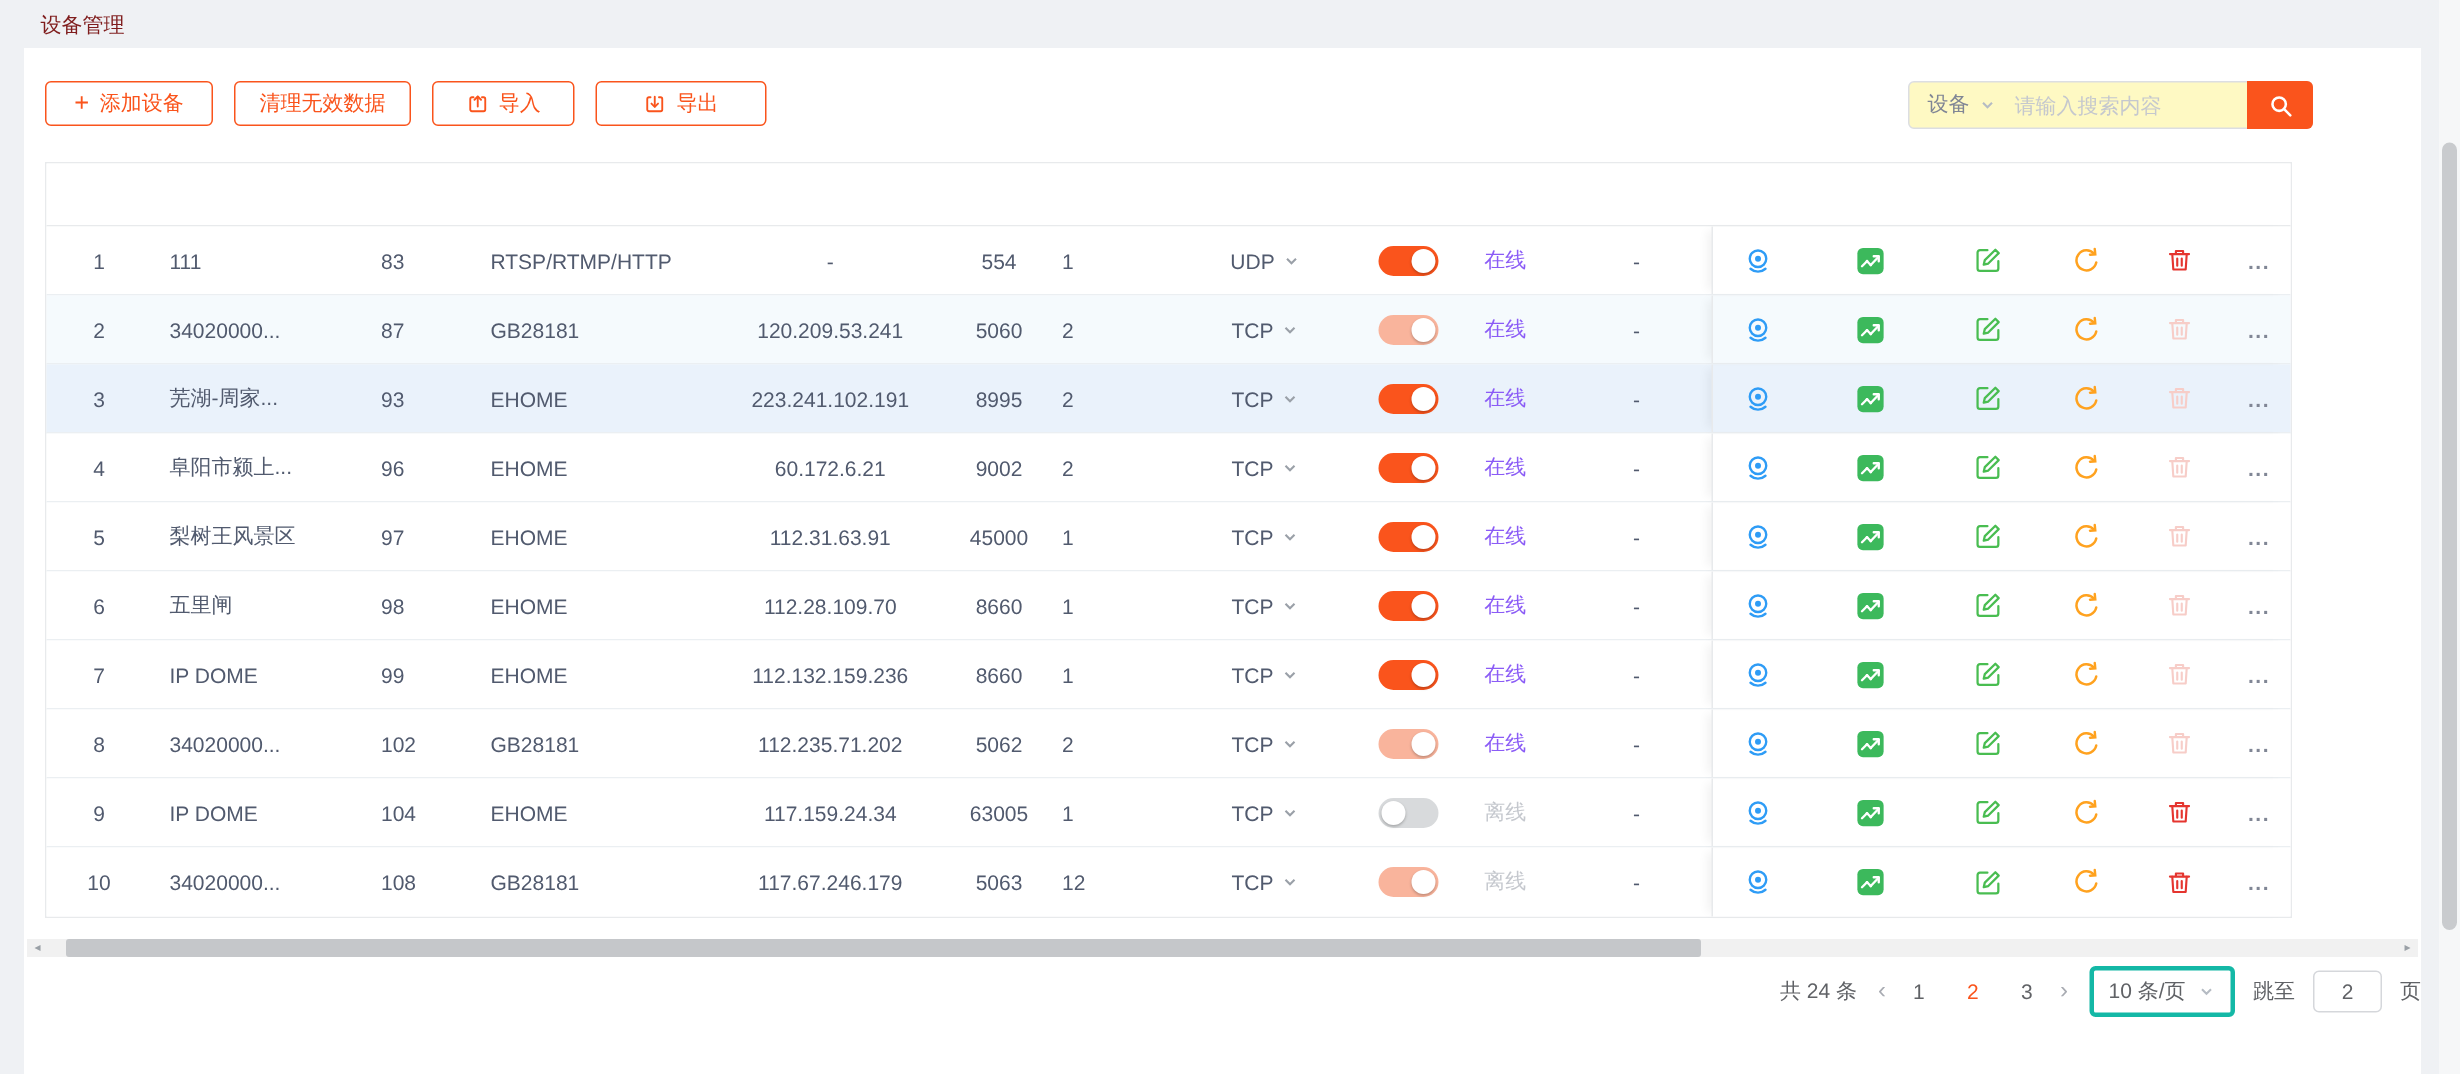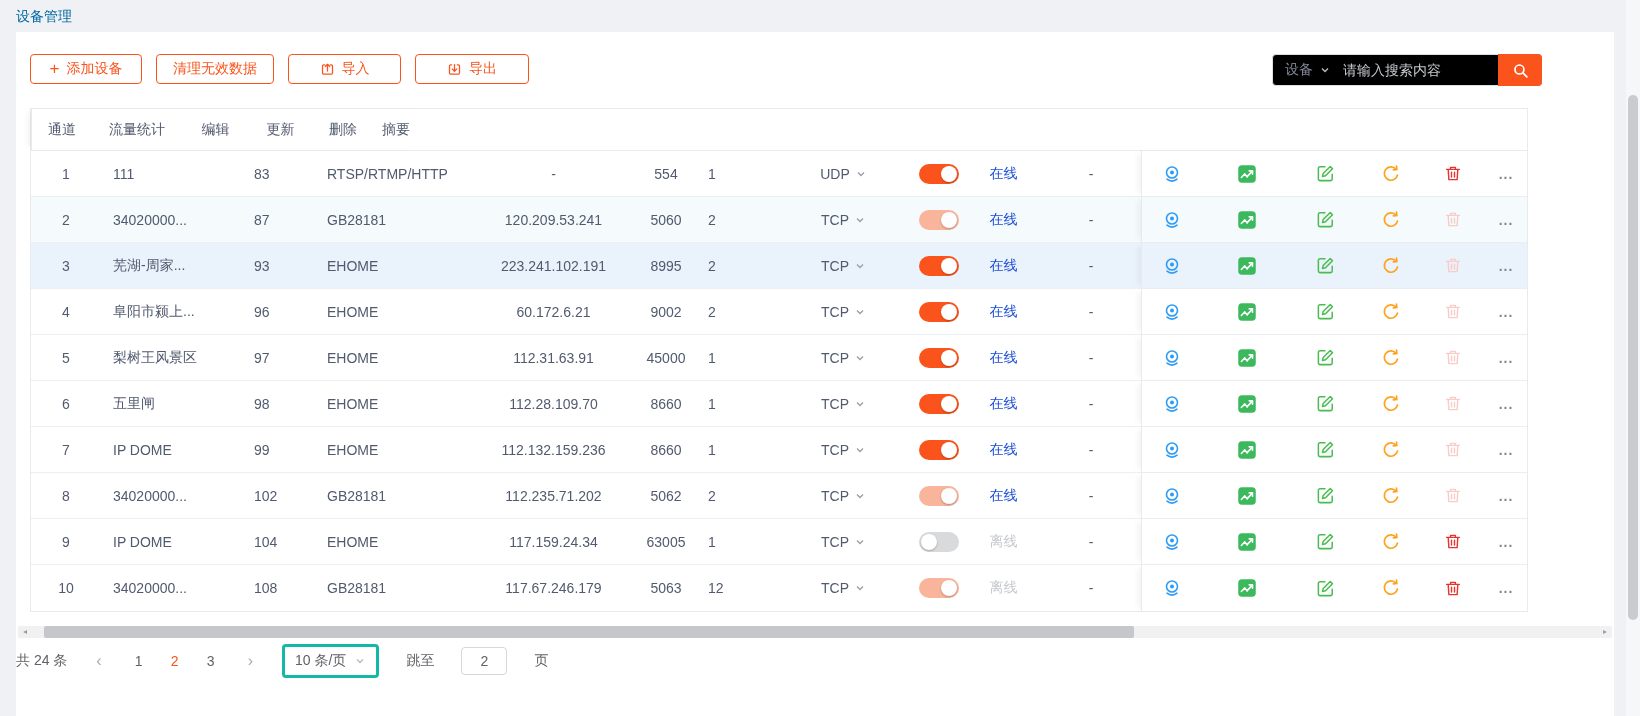--- a/index.html
+++ b/index.html
@@ -1,30 +1,30 @@
 <!DOCTYPE html>
 <html><head>
 <meta charset="utf-8">
 <style>
   html,body{margin:0;padding:0}
   body{font-family:"Liberation Sans","DejaVu Sans",sans-serif;}
   .page{position:relative;width:1640px;height:716px;background:#eff1f4;overflow:hidden}
-  .page-title{position:absolute;left:16px;top:8px;font-size:14px;color:#0369a1}
+  .page-title{position:absolute;left:27px;top:8px;font-size:14px;color:#7f1d1d}
   .card{position:absolute;left:16px;top:32px;width:1598px;height:684px;background:#fff}
 
   
   .toolbar{position:absolute;left:14px;top:22px;display:flex;gap:14px}
   .btn{height:30px;border:1px solid #fa541c;color:#fa541c;border-radius:4px;background:#fff;
        display:flex;align-items:center;justify-content:center;font-size:14px;gap:7px;cursor:pointer;box-sizing:border-box}
-  .btn-add{width:112px}.btn-clean{width:118px}.btn-import{width:113px}.btn-export{width:114px}
+  .btn-add{width:112px}.btn-clean{width:118px}.btn-import{width:95px}.btn-export{width:114px}
   .plus{font-size:17px;line-height:1;margin-top:-1px}
 
   
   .search-wrap{position:absolute;top:22px;left:1256px;width:270px;height:32px;border:1px solid #dcdee2;
-       border-radius:4px;display:flex;align-items:center;background:#000000;box-sizing:border-box}
+       border-radius:4px;display:flex;align-items:center;background:#fef9c3;box-sizing:border-box}
   .search-cat{display:flex;align-items:center;gap:6px;padding:0 10px 0 12px;color:#808695;font-size:14px;cursor:pointer}
   .search-input{flex:1;border:none;outline:none;font-size:14px;color:#515a6e;min-width:0;background:transparent}
   .search-input::placeholder{color:#c5c8ce}
   .search-btn{width:44px;height:32px;margin:-1px -1px -1px 0;background:#fa541c;border-radius:0 4px 4px 0;
        display:flex;align-items:center;justify-content:center;cursor:pointer;flex:none}
 
   
   .table{position:absolute;left:14px;top:76px;width:1496px;border:1px solid #e8eaec;box-sizing:content-box}
   .tr{display:flex;height:46px;background:#fff;border-bottom:1px solid #ebeff2;box-sizing:border-box}
   .tbody .tr:last-child{border-bottom:none}
@@ -48,21 +48,21 @@
   .c8{width:55px}
   .c9{width:75px}
   .c10{width:100px}
   .c11{width:60px}
   .c12{width:90px}
   .c13{width:67px}
   .c14{width:63px}
   .c15{width:62px}
   .c16{width:44px}
   .proto{cursor:pointer}
-  .online{color:#1d4ed8}
+  .online{color:#8b5cf6}
   .offline{color:#c5c8ce}
 
   
   .toggle{width:40px;height:20px;border-radius:10px;position:relative;cursor:pointer;display:inline-block}
   .toggle.on{background:#fa541c}
   .toggle.on-dim{background:#f9b49c}
   .toggle.off{background:#d8dadc}
   .toggle::after{content:"";position:absolute;top:2px;width:16px;height:16px;background:#fff;border-radius:50%;box-shadow:0 1px 2px rgba(0,0,0,.25)}
   .toggle.on::after,.toggle.on-dim::after{right:2px}
   .toggle.off::after{left:2px}
@@ -76,21 +76,21 @@
   .ic-trash.dim{color:#f7cdc8}
   .more{color:#808695;font-weight:bold;letter-spacing:1px;cursor:pointer;font-size:14px}
 
   
   .hscroll{position:absolute;left:2px;top:594px;width:1594px;height:12px;display:flex;align-items:center}
   .hs-arrow{width:14px;text-align:center;color:#9aa0a6;font-size:8px;line-height:12px;background:#f1f1f1;height:12px;cursor:pointer}
   .hs-track{flex:1;height:12px;position:relative;background:#f1f1f1}
   .hs-thumb{position:absolute;left:12px;top:0;width:1090px;height:12px;background:#c5c7ca;border-radius:2px;cursor:grab}
 
   
-  .pagination{position:absolute;left:0;top:612px;width:100%;display:flex;align-items:center;justify-content:flex-start;gap:27px;font-size:14px;color:#606266}
+  .pagination{position:absolute;left:0;top:612px;width:100%;display:flex;align-items:center;justify-content:flex-end;gap:12px;font-size:14px;color:#606266}
   .pages{display:flex;gap:20px}
   .pg-num{min-width:16px;text-align:center;cursor:pointer;color:#606266}
   .pg-num.current{color:#fa541c}
   .pg-arrow{color:#a8abb2;cursor:pointer;font-size:16px;line-height:1;padding:0 2px}
   .pg-size{height:28px;border:3px solid #14b8a6;border-radius:4px;display:flex;align-items:center;gap:8px;padding:0 10px;cursor:pointer;background:#fff}
   .pg-jump{width:46px;height:28px;border:1px solid #d5d7db;border-radius:4px;text-align:center;font-size:14px;color:#606266;outline:none;box-sizing:border-box}
 
   
   .vscroll{position:absolute;right:0;top:0;width:14px;height:716px;background:#f6f7f8}
   .vs-thumb{position:absolute;left:2px;top:95px;width:10px;height:525px;background:#c9cbce;border-radius:5px;cursor:grab}
@@ -144,28 +144,20 @@
       <span class="search-btn">
         <svg width="17" height="17" viewBox="0 0 24 24" fill="none" stroke="#fff" stroke-width="2.4" stroke-linecap="round">
             <circle cx="10.5" cy="10.5" r="6.3"></circle>
             <path d="M15.4 15.4 21 21"></path>
           </svg>
       </span>
     </div>
 
     <div class="table">
       <div class="tr thead-row">
-        <div class="tr-right" id="thead-right">
-            <div class="th c11">通道</div>
-            <div class="th c12">流量统计</div>
-            <div class="th c13">编辑</div>
-            <div class="th c14">更新</div>
-            <div class="th c15">删除</div>
-            <div class="th c16">摘要</div>
-          </div>
       </div>
       <div class="tbody" id="tbody">
   <div class="tr">
     <div class="tr-left">
       <div class="td c0">1</div>
       <div class="td c1">111</div>
       <div class="td c2">83</div>
       <div class="td c3">RTSP/RTMP/HTTP</div>
       <div class="td c4">-</div>
       <div class="td c5">554</div>

